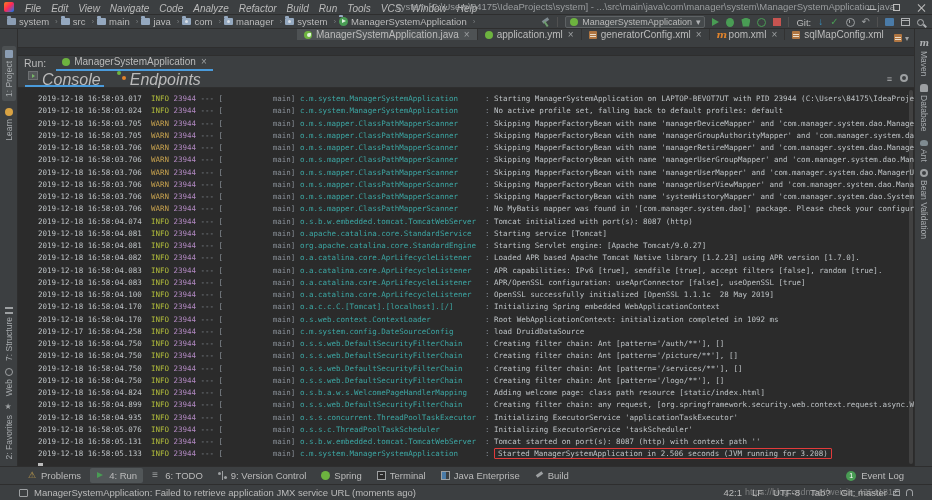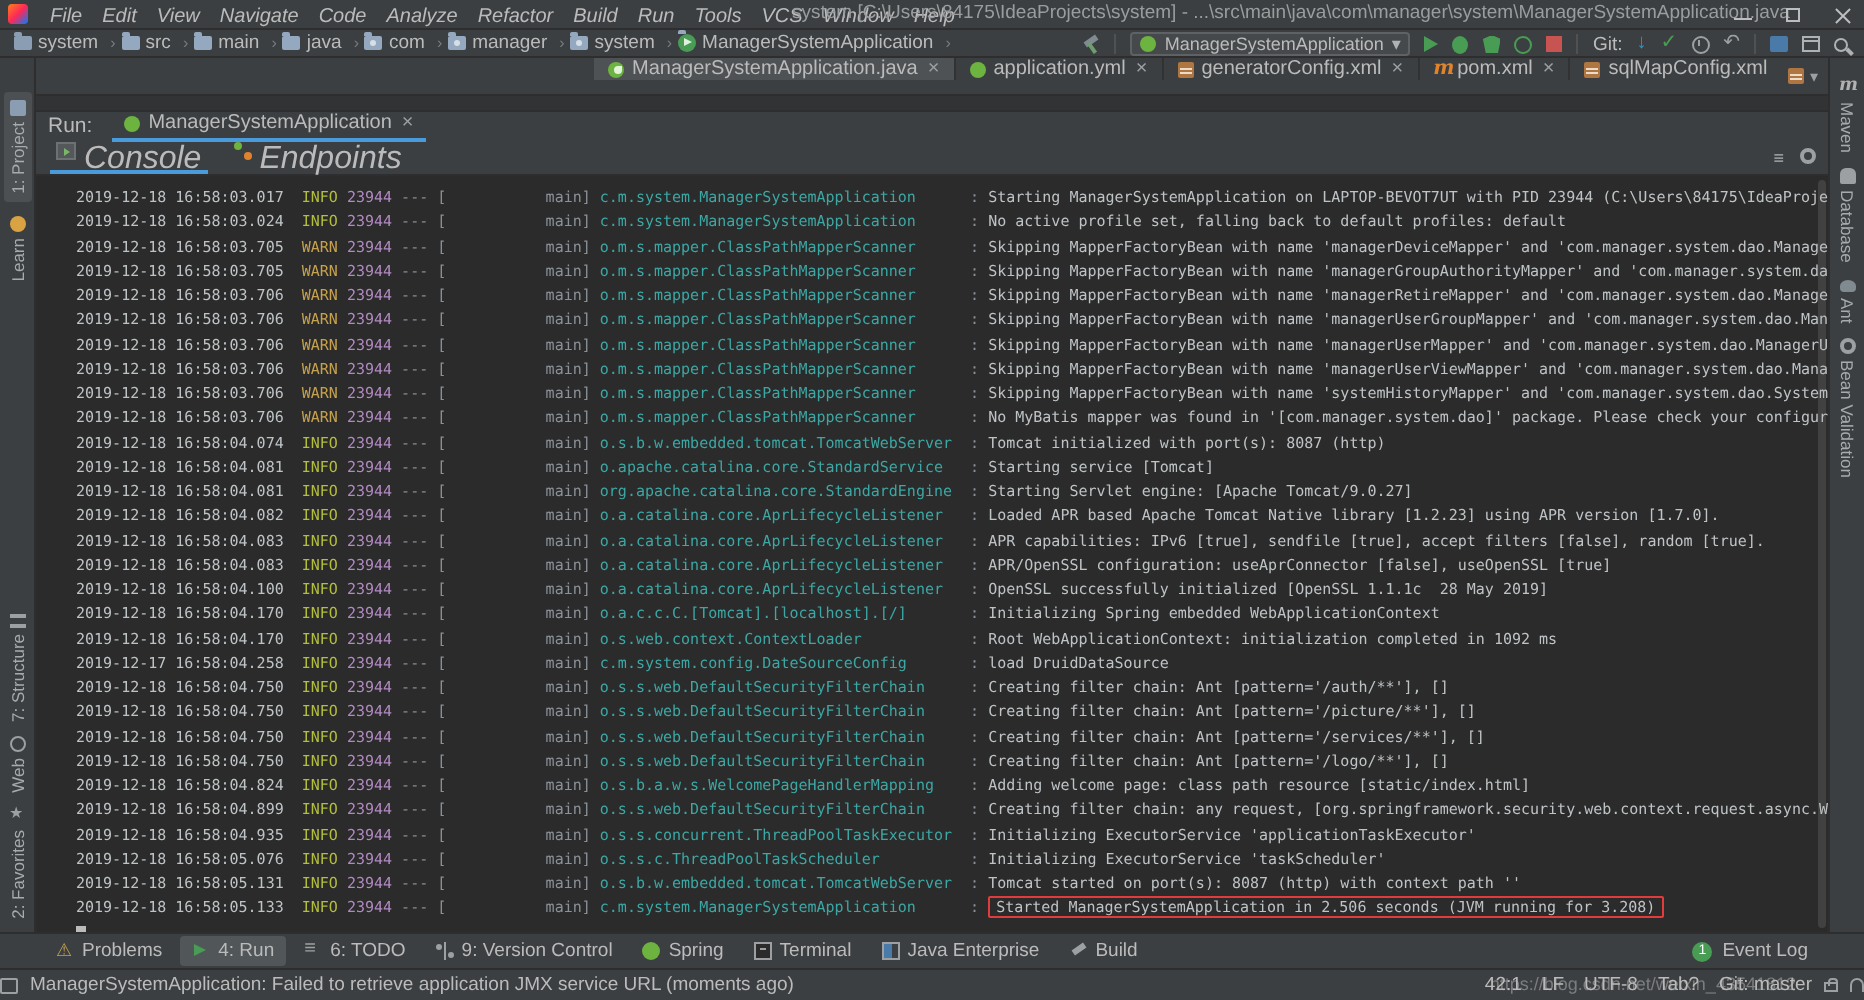--- a/index.html
+++ b/index.html
@@ -192,21 +192,21 @@
   .icon-terminal::after { content:""; position:absolute; left:2px; top:2px; width:3px; height:1px; background:#9DA0A2; }
   .icon-javaee { border:1px solid #9DA0A2; }
   .icon-javaee::after { content:""; position:absolute; left:0; top:0; width:4px; height:7px; background:#4A7BA8; }
   .icon-build::after { content:""; position:absolute; left:1px; top:2px; width:7px; height:3px;
     background:#9DA0A2; transform:rotate(-35deg); }
   #event-log { margin-left:auto; margin-right:28px; display:flex; align-items:center; gap:5px; }
   .badge { width:10px; height:10px; border-radius:50%; background:#499C54; color:#fff; font-size:7px;
     line-height:10px; text-align:center; }
 
   
-  #status-bar { top:484px; height:16px; display:flex; align-items:center; gap:6px; padding:0 0;
+  #status-bar { top:484px; height:16px; display:flex; align-items:center; gap:6px; padding:0 19px;
     font-size:9.5px; color:#BBBBBB; border-top:1px solid #2e2e2e; }
   .i-balloon { width:9px; height:8px; border:1px solid #9DA0A2; border-radius:1px; }
   #status-right { margin-left:auto; display:flex; align-items:center; gap:10px; }
   .i-lock { width:7px; height:5px; border:1px solid #9DA0A2; position:relative; margin-top:2px; }
   .i-lock::before { content:""; position:absolute; left:1px; top:-3px; width:3px; height:3px;
     border:1px solid #9DA0A2; border-bottom:none; border-radius:2px 2px 0 0; }
   .i-bell { width:7px; height:7px; border-radius:50% 50% 0 0; border:1.5px solid #9DA0A2; border-bottom:none; }
 
   #watermark { position:absolute; right:34px; bottom:3px; font-size:9px; color:rgba(185,185,185,0.5);
     z-index:30; letter-spacing:0; }

